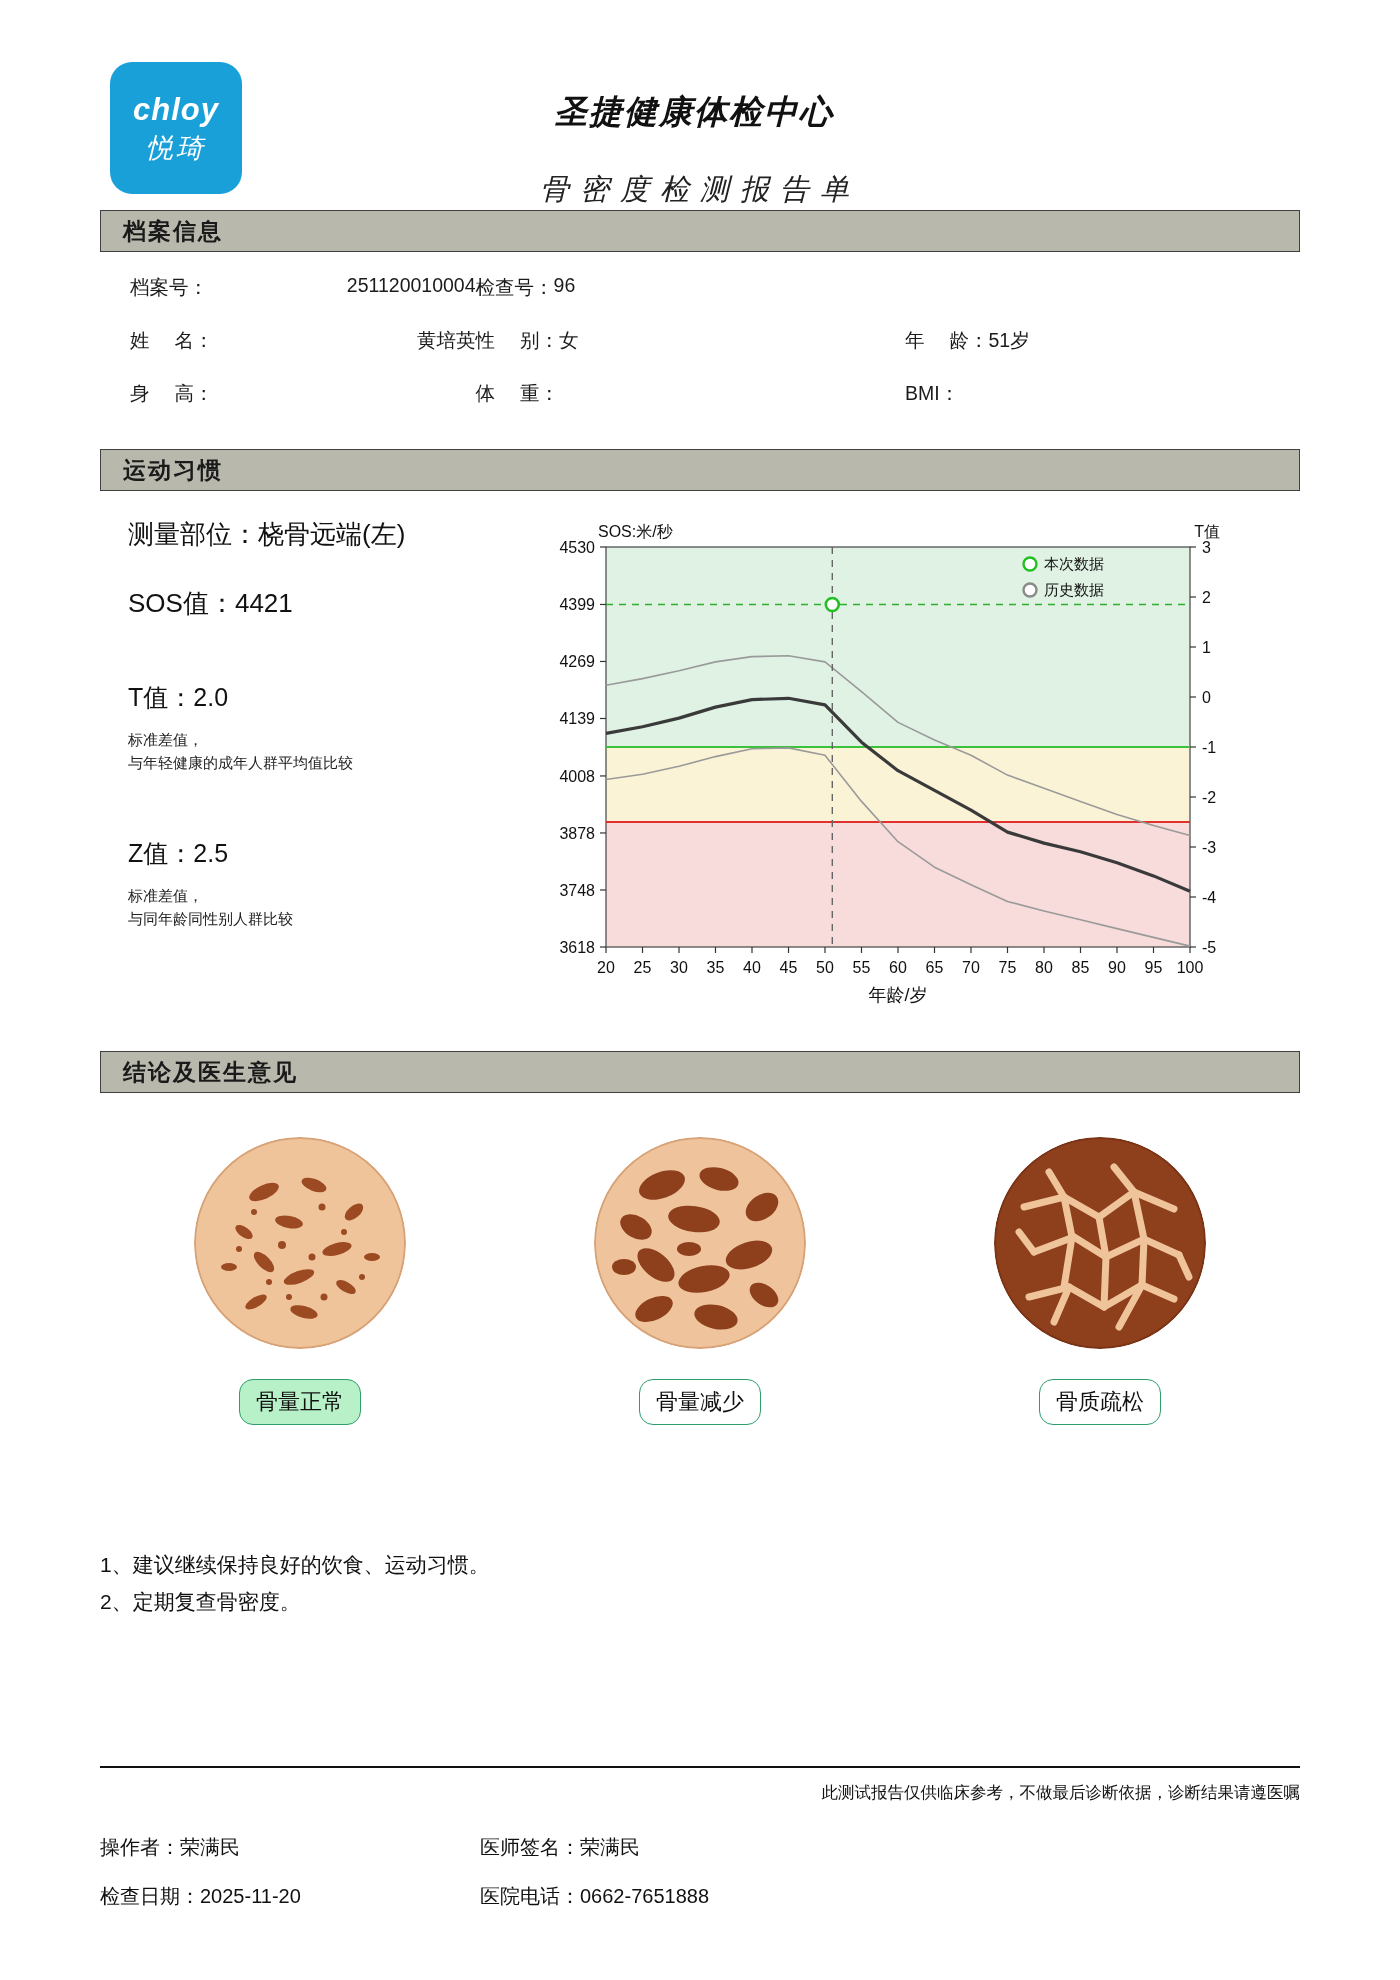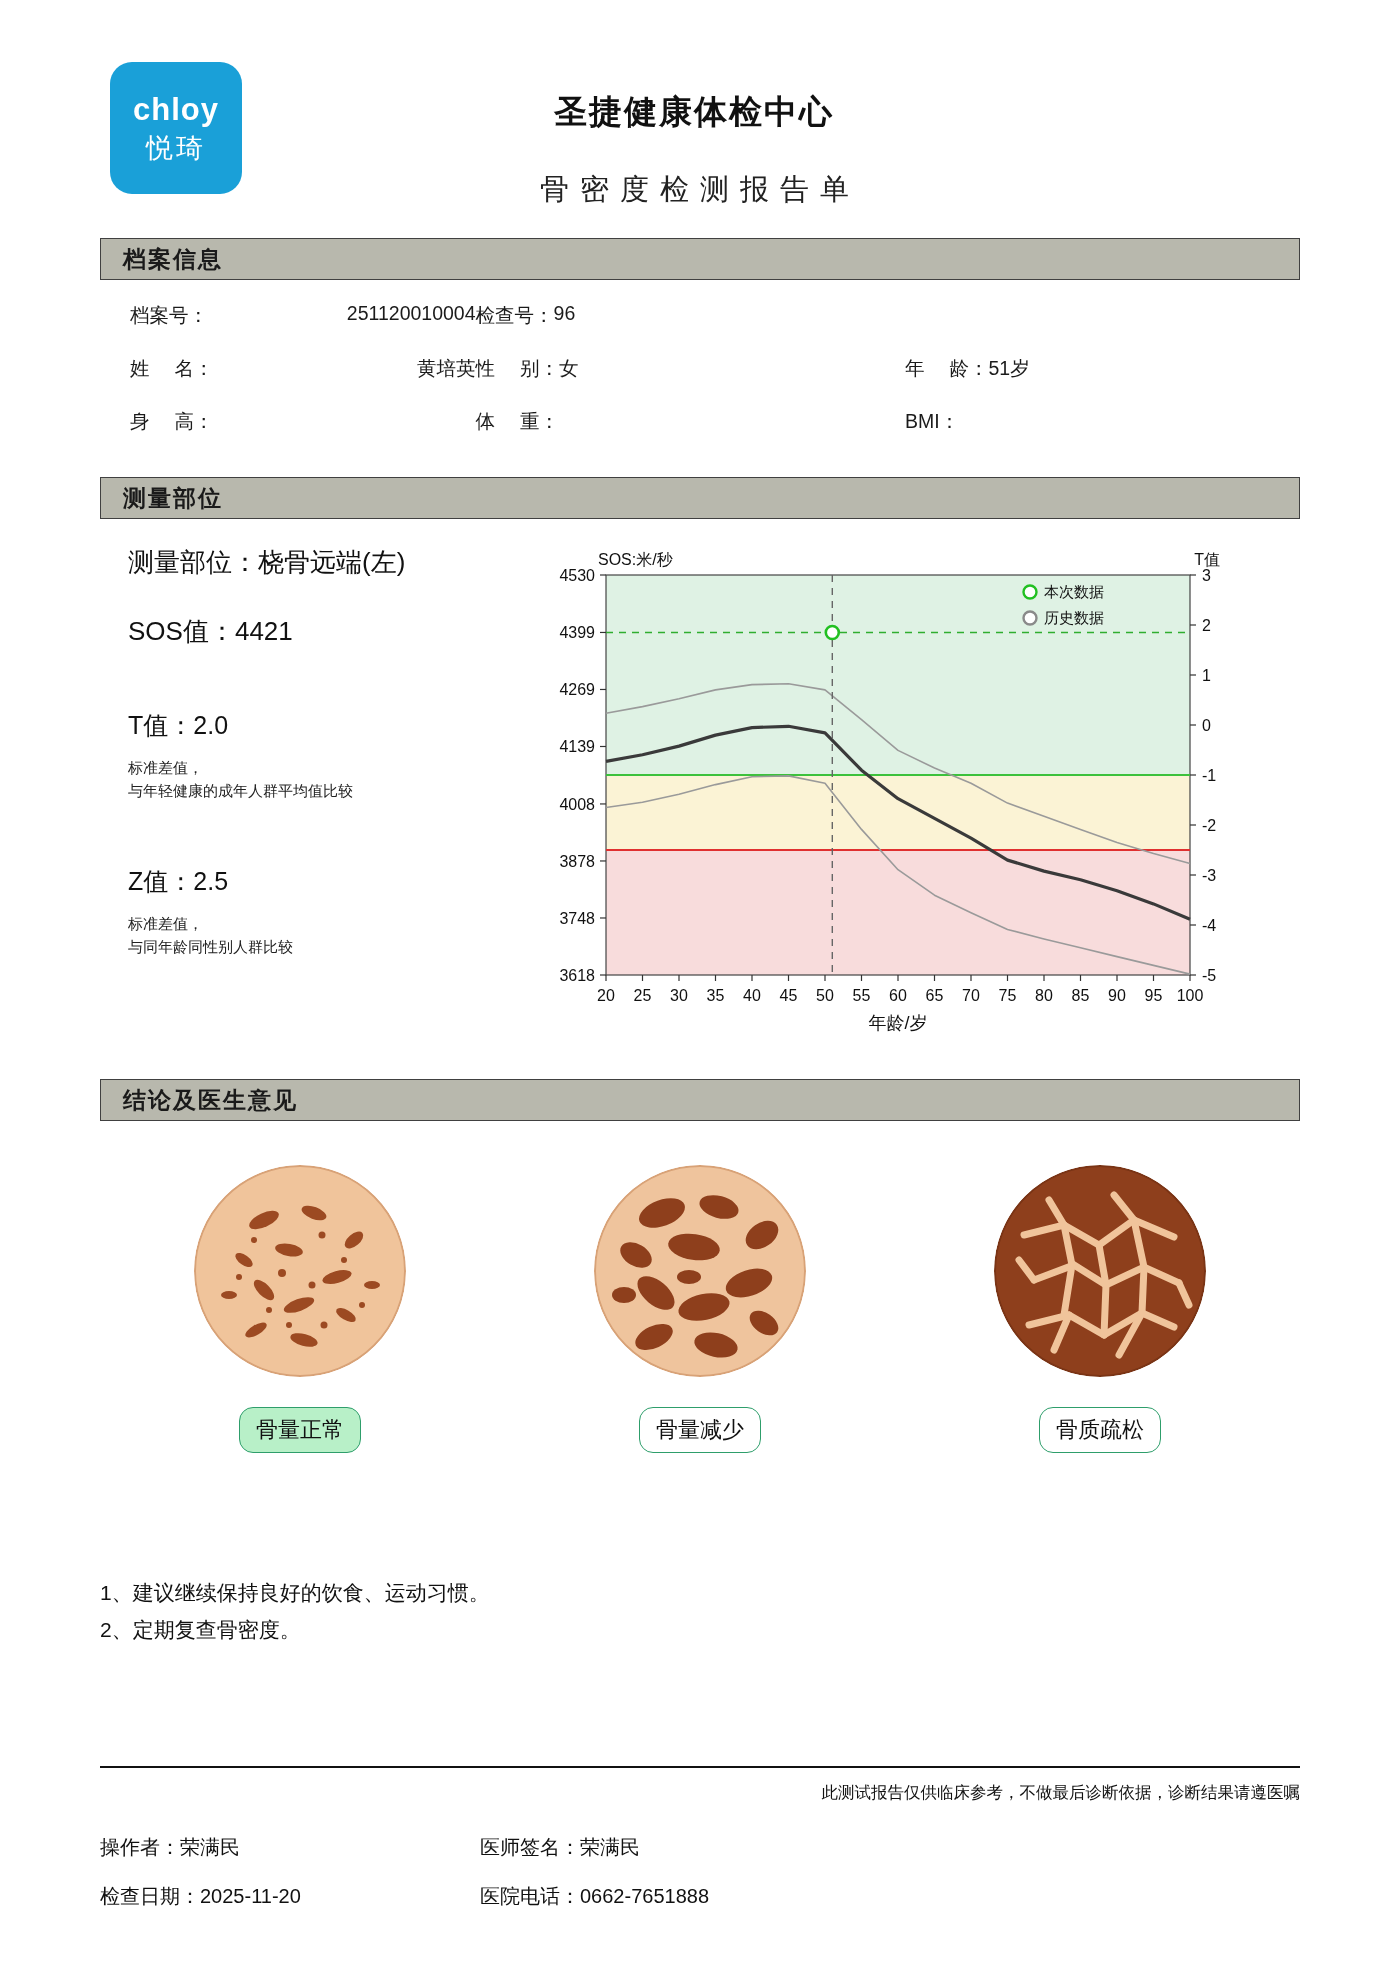--- a/index.html
+++ b/index.html
@@ -7,21 +7,21 @@
   body {
     width:1400px; height:1980px;
     background:#ffffff;
     font-family:"Liberation Sans","DejaVu Sans",sans-serif;
     color:#111;
     position:relative;
   }
   .page { position:relative; width:1400px; height:1980px; padding:0; }
 
   
-  .header { position:relative; height:238px; }
+  .header { position:relative; height:210px;font-style:italic; }
   .logo {
     position:absolute; left:110px; top:62px;
     width:132px; height:132px; border-radius:22px;
     background:#1aa0d8;
     display:flex; flex-direction:column;
     align-items:center; justify-content:center;
     color:#fff;
   }
   .logo .brand { font-size:31px; font-weight:bold; letter-spacing:1px; line-height:1; }
   .logo .cn { font-size:27px; margin-top:10px; letter-spacing:3px; line-height:1; }
@@ -142,21 +142,21 @@
         <span class="lab">体　 重：</span>
         <span></span>
       </div>
       <div class="info-cell c3">
         <span class="lab">BMI：</span>
         <span></span>
       </div>
     </div>
   </div>
 
-  <div class="section-bar">测量部位</div>
+  <div class="section-bar">运动习惯</div>
   <div class="measure-wrap">
     <div class="measure-left">
       <div class="m-line1">
         <span>测量部位：</span><span>桡骨远端(左)</span>
       </div>
       <div class="m-line2">
         <span>SOS值：</span><span>4421</span>
       </div>
       <div class="m-t">
         <span>T值：</span><span>2.0</span>

